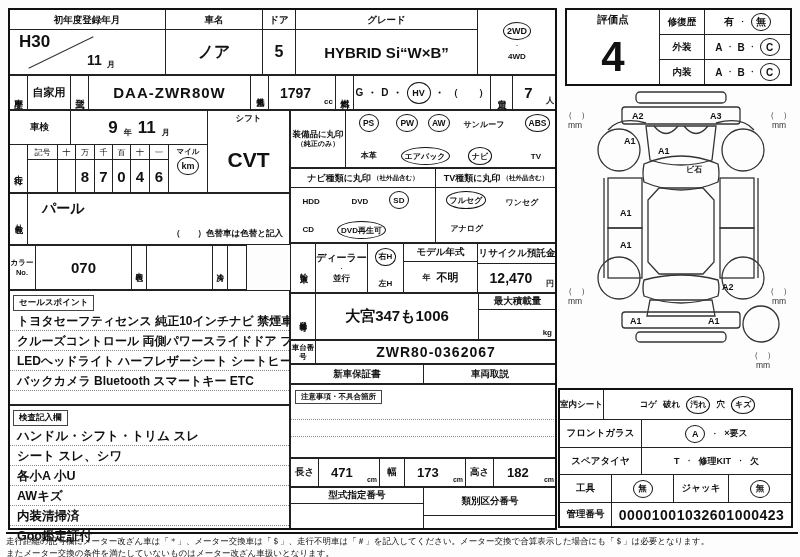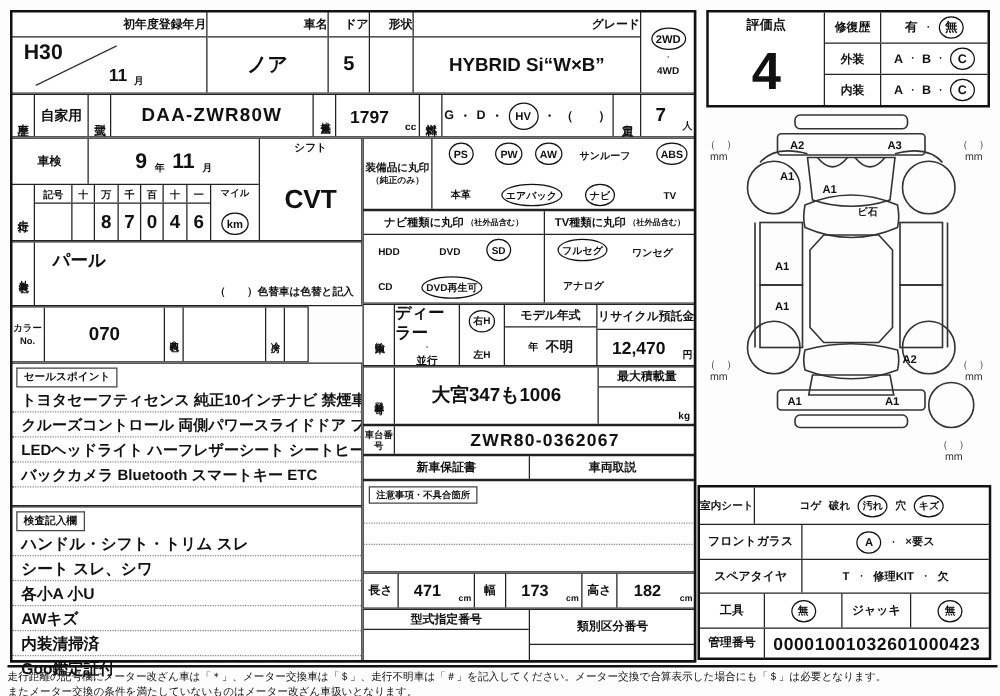--- a/index.html
+++ b/index.html
@@ -6,21 +6,21 @@
   html,body{width:800px;height:557px}
   body{position:relative;background:#fdfdfd;color:#111;font-family:"Liberation Sans","DejaVu Sans",sans-serif;-webkit-font-smoothing:antialiased}
   .abs{position:absolute}
   .sec{position:absolute;border:1px solid #222;background:#fff}
   .frame{position:absolute;border:2px solid #111;pointer-events:none}
   .row{display:flex}
   .br{border-right:1px solid #222}
   .bb{border-bottom:1px solid #222}
   .c{display:flex;align-items:center;justify-content:center}
   .col{display:flex;flex-direction:column}
-  .hdr{font-size:9.5px;font-weight:bold;text-align:right;border-bottom:1px solid #222;height:21px;line-height:21px}
+  .hdr{font-size:9.5px;font-weight:bold;text-align:center;border-bottom:1px solid #222;height:21px;line-height:21px}
   .vt{writing-mode:vertical-rl;text-orientation:upright;font-size:9px;font-weight:bold;letter-spacing:1px;line-height:1}
   .vtc{display:flex;align-items:center;justify-content:center}
   .circ{display:inline-flex;align-items:center;justify-content:center;border:1.6px solid #111;border-radius:50%;min-width:24px;height:22px;padding:0 4px}
   .circ.sm{min-width:20px;height:18px;padding:0 3px}
   .val{font-weight:bold}
   .unit{font-size:8px;font-weight:bold;align-self:flex-end;margin:0 2px 3px 2px}
   .tab{position:absolute;left:4px;top:3px;border:1px solid #444;font-size:8.5px;font-weight:bold;padding:1px 5px;background:#fff}
   .dotline{border-bottom:1px dotted #8a8a8a;font-size:12px;font-weight:bold;padding:2px 4px 0 8px;white-space:nowrap;overflow:hidden}
   .small-b{font-size:9.5px;font-weight:bold}
   .tiny-b{font-size:8px;font-weight:bold}
@@ -40,24 +40,20 @@
     </div>
   </div>
   <div class="col br" style="width:97px">
     <div class="hdr">車名</div>
     <div class="c val" style="flex:1;font-size:16px">ノア</div>
   </div>
   <div class="col br" style="width:33px">
     <div class="hdr">ドア</div>
     <div class="c val" style="flex:1;font-size:16px">5</div>
   </div>
-  <div class="col br" style="width:35px">
-    <div class="hdr">形状</div>
-    <div class="c val" style="flex:1;font-size:13px"></div>
-  </div>
   <div class="col br" style="width:182px">
     <div class="hdr">グレード</div>
     <div class="c val" style="flex:1;font-size:15px">HYBRID Si“W×B”</div>
   </div>
   <div class="col c" style="flex:1;gap:1px">
     <span class="circ sm" style="font-size:9px;font-weight:bold">2WD</span>
     <span style="font-size:7px">・</span>
     <span class="tiny-b">4WD</span>
   </div>
 </div>
@@ -108,42 +104,42 @@
         <span class="tiny-b" style="margin-top:10px">年</span>
         <span class="val" style="font-size:17px">11</span>
         <span class="tiny-b" style="margin-top:10px">月</span>
       </div>
     </div>
     <div class="row" style="flex:1">
       <div class="br vtc" style="width:19px">
           <span class="vt">走行</span>
         </div>
       <div class="col" style="flex:1">
-        <div class="row bb" style="height:15px;font-size:8px;font-weight:bold;text-align:left">
+        <div class="row bb" style="height:15px;font-size:8px;font-weight:normal;text-align:left">
           <div class="br c" style="width:30px">記号</div>
           <div class="br c" style="width:18px">十</div>
           <div class="br c" style="width:19px">万</div>
           <div class="br c" style="width:18px">千</div>
           <div class="br c" style="width:18px">百</div>
           <div class="br c" style="width:19px">十</div>
           <div class="c" style="flex:1">一</div>
         </div>
         <div class="row" style="flex:1;font-size:15px;font-weight:bold;text-align:center">
           <div class="br c" style="width:30px"></div>
           <div class="br c" style="width:18px"></div>
           <div class="br c" style="width:19px">8</div>
           <div class="br c" style="width:18px">7</div>
           <div class="br c" style="width:18px">0</div>
           <div class="br c" style="width:19px">4</div>
           <div class="c" style="flex:1">6</div>
         </div>
       </div>
       <div class="col" style="width:39px;border-left:1px solid #222;align-items:center;justify-content:space-between;padding:2px 0">
         <span style="font-size:7.5px;font-weight:bold">マイル</span>
-        <span class="circ sm" style="font-size:9px;font-weight:bold;margin-bottom:2px">km</span>
+        <span class="circ sm" style="font-size:9px;font-weight:bold;margin-bottom:15px">km</span>
       </div>
     </div>
   </div>
   <div class="col" style="flex:1;border-left:1px solid #222">
     <div class="c" style="height:16px;font-size:8.5px;font-weight:bold">シフト</div>
     <div class="c val" style="flex:1;font-size:21px">CVT</div>
   </div>
 </div>
 
 <div class="sec row" style="left:8px;top:193px;width:282px;height:52px">
@@ -230,21 +226,21 @@
       <span class="abs tiny-b" style="left:12%;bottom:8px">アナログ</span>
     </div>
   </div>
 </div>
 
 <div class="sec row" style="left:290px;top:243px;width:267px;height:50px">
   <div class="br vtc" style="width:25px">
       <span class="vt" style="font-size:8px">輸入車</span>
     </div>
   <div class="br col c" style="width:52px;line-height:1.25">
-    <span style="font-size:13px;font-weight:bold">ディーラー</span>
+    <span style="font-size:10px;font-weight:bold">ディーラー</span>
     <span style="font-size:7px">・</span>
     <span style="font-size:8.5px;font-weight:bold">並行</span>
   </div>
   <div class="br col c" style="width:36px;gap:12px">
     <span class="circ sm" style="font-size:8px;font-weight:bold">右H</span>
     <span class="tiny-b">左H</span>
   </div>
   <div class="br col" style="width:74px">
     <div class="c bb small-b" style="height:18px">モデル年式</div>
     <div class="c" style="flex:1;gap:6px">

